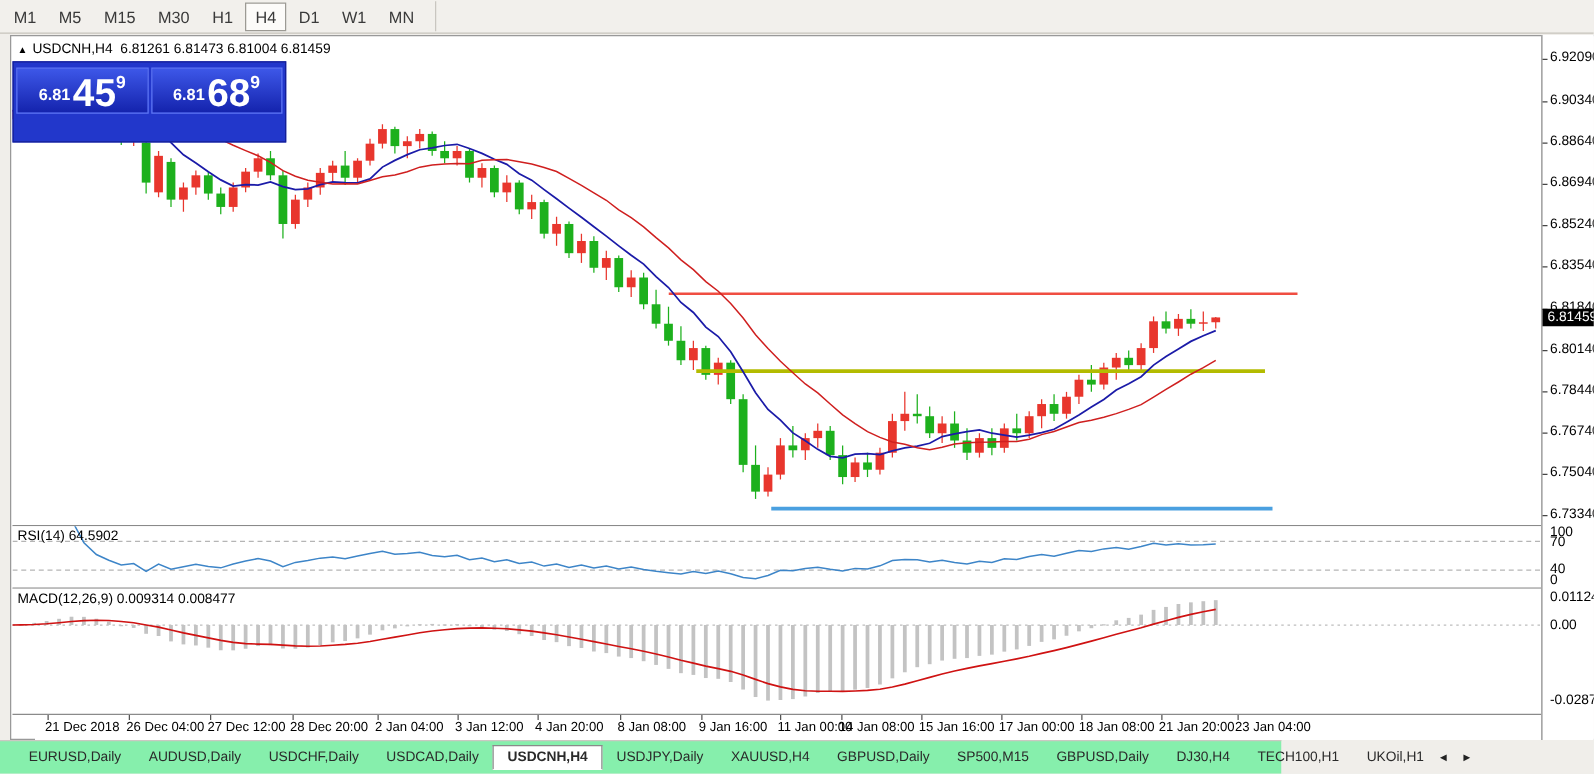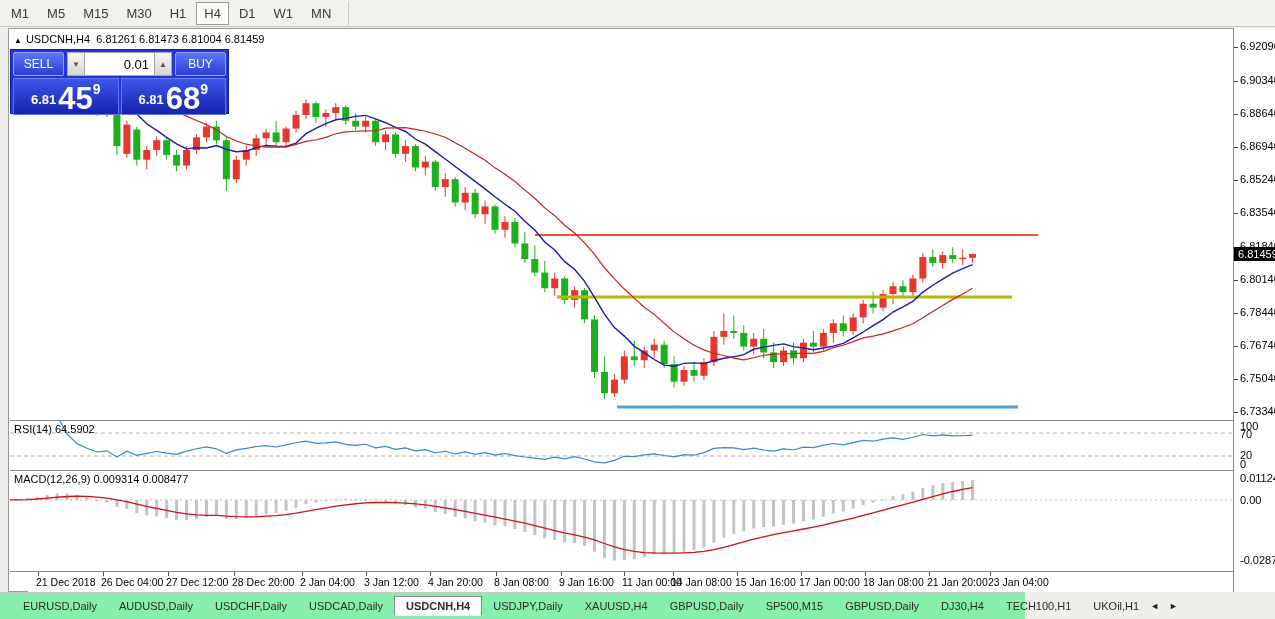--- a/index.html
+++ b/index.html
@@ -277,29 +277,20 @@
       <rect x="959.1" y="223.95013333333273" width="7" height="3.8543999999993446" fill="#e8362d"></rect>
       <line x1="525" y1="205.04799999999918" x2="1028" y2="205.04799999999918" stroke="#f04e42" stroke-width="2"></line>
       <line x1="547" y1="266.9519999999984" x2="1002" y2="266.9519999999984" stroke="#b3bb00" stroke-width="3"></line>
       <line x1="607" y1="376.9386666666664" x2="1008" y2="376.9386666666664" stroke="#4aa0e0" stroke-width="3"></line>
       <polyline points="-2.55,59.631999999999195 7.399999999999999,55.73866666666629 17.349999999999998,52.49422222222307 27.299999999999997,48.92533333333327 37.25,45.22666666666659 47.2,42.112000000001984 57.14999999999999,42.112000000000265 67.1,44.05866666666758 77.05,45.27533333333142 87,49.168666666667775 96.95,53.42699999999897 106.89999999999999,63.160333333333824 116.85,71.19033333333239 126.79999999999998,84.08700000000013 136.74999999999997,93.82033333333152 146.7,100.39033333333177 156.64999999999998,107.32533333333376 166.59999999999997,113.89533333333401 176.54999999999998,118.88366666666695 186.49999999999997,117.7886666666652 196.45,118.03199999999794 206.39999999999998,115.59866666666682 216.34999999999997,119.24866666666526 226.29999999999998,121.68199999999982 236.24999999999997,121.0736666666653 246.2,117.66699999999793 256.15,115.47699999999787 266.09999999999997,116.08533333333065 276.04999999999995,116.32866666666513 285.99999999999994,113.16533333333226 295.95,103.67533333333188 305.9,98.32199999999892 315.84999999999997,93.698666666666 325.79999999999995,89.8053333333331 335.74999999999994,88.34533333333131 345.7,86.398666666664 355.65,85.42533333333121 365.59999999999997,88.83199999999685 375.54999999999995,92.72533333333321 385.49999999999994,97.34866666666615 395.45,101.48533333333353 405.4,109.0286666666666 415.34999999999997,114.13866666666678 425.29999999999995,121.68199999999982 435.24999999999994,128.98199999999838 445.19999999999993,136.52533333333142 455.15,143.82533333333168 465.09999999999997,151.36866666666472 475.04999999999995,158.9119999999995 484.99999999999994,166.6986666666653 494.94999999999993,174.24200000000008 504.9,181.29866666666587 514.85,191.27533333333176 524.8,200.0353333333321 534.75,211.95866666666703 544.7,219.98866666666734 554.65,231.668666666666 564.6,239.21199999999908 574.55,251.3786666666668 584.5,267.43866666666565 594.45,284.2286666666663 604.4,297.61199999999957 614.35,306.1286666666654 624.3,316.3486666666658 634.25,322.6753333333333 644.2,329.4886666666663 654.15,335.085333333332 664.1,336.3019999999976 674.05,333.3819999999975 684,332.8953333333302 693.95,333.625333333332 703.9,330.70533333333185 713.85,328.27200000000073 723.8,326.8120000000007 733.75,324.6219999999989 743.7,319.2686666666659 753.65,317.0786666666641 763.6,315.3753333333313 773.55,313.9153333333312 783.5,316.59199999999856 793.45,318.0519999999986 803.4,319.75533333333146 813.35,318.0519999999986 823.3,316.1053333333313 833.25,313.42866666666396 843.1999999999999,307.832 853.15,301.99199999999973 863.1,295.6653333333323 873.05,289.582000000001 883,282.03866666666624 892.9499999999999,276.92866666666606 902.9,271.3319999999986 912.85,262.085333333331 922.8,255.271999999998 932.75,249.18866666666497 942.6999999999999,243.105333333332 952.65,238.57933333333392 962.6,234.54243333333375" fill="none" stroke="#1b1ba8" stroke-width="1.4"></polyline>
       <polyline points="-2.55,59.631999999999195 7.399999999999999,55.73866666666629 17.349999999999998,52.49422222222307 27.299999999999997,48.92533333333327 37.25,45.22666666666659 47.2,42.112000000001984 57.14999999999999,42.112000000000265 67.1,44.05866666666758 77.05,46.870518518518836 87,50.482666666668166 96.95,53.17260606060836 106.89999999999999,58.415333333333635 116.85,61.20430769230815 126.79999999999998,66.09771428571545 136.74999999999997,69.68977777777889 146.7,72.22450000000055 156.64999999999998,76.30033333333259 166.59999999999997,81.53200000000002 176.54999999999998,86.15533333333296 186.49999999999997,90.47450000000123 196.45,94.6111666666669 206.39999999999998,99.84283333333434 216.34999999999997,106.5345000000001 226.29999999999998,111.03616666666753 236.24999999999997,114.19950000000213 246.2,115.7811666666677 256.15,117.18033333333585 266.09999999999997,116.93700000000138 276.04999999999995,117.18033333333415 285.99999999999994,114.38200000000126 295.95,111.46200000000118 305.9,110.00199999999938 315.84999999999997,107.38616666666564 325.79999999999995,103.73616666666379 335.74999999999994,101.91116666666545 345.7,101.24199999999905 355.65,100.87699999999904 365.59999999999997,100.99866666666628 375.54999999999995,98.20033333333342 385.49999999999994,97.83533333333341 395.45,97.5919999999989 405.4,99.41699999999898 415.34999999999997,101.24199999999905 425.29999999999995,104.04033333333018 435.24999999999994,107.20366666666652 445.19999999999993,112.67866666666674 455.15,118.27533333333417 465.09999999999997,124.35866666666891 475.04999999999995,130.1986666666674 484.99999999999994,137.86366666666768 494.94999999999993,144.19033333333516 504.9,151.49033333333372 514.85,160.12866666666505 524.8,168.28033333333434 534.75,177.8919999999985 544.7,185.67866666666777 554.65,195.29033333333538 564.6,202.9553333333322 574.55,212.8103333333343 584.5,224.36866666666577 594.45,237.75199999999734 604.4,248.82366666666496 614.35,259.04366666666533 624.3,268.16866666666397 634.25,277.17199999999883 644.2,284.35033333333183 654.15,293.2319999999994 664.1,301.8703333333325 674.05,308.8053333333345 684,315.25366666666747 693.95,319.87700000000217 703.9,323.52700000000056 713.85,325.47366666666613 723.8,328.1503333333318 733.75,329.8536666666646 743.7,327.78533333333 753.65,325.23033333333166 763.6,324.13533333333163 773.55,323.7703333333333 783.5,323.6486666666678 793.45,323.16200000000055 803.4,323.2836666666678 813.35,321.33699999999874 823.3,317.68700000000035 833.25,315.25366666666577 843.1999999999999,311.6036666666656 853.15,307.95366666666547 863.1,306.1286666666654 873.05,303.8169999999981 883,300.896999999998 892.9499999999999,297.4903333333306 902.9,293.71866666666494 912.85,287.75699999999574 922.8,281.55199999999724 932.75,275.5903333333315 942.6999999999999,269.38533333333123 952.65,264.08066666666485 962.6,258.29054999999823" fill="none" stroke="#cf1f1f" stroke-width="1.2"></polyline>
     </svg>
   </div>
 
 <div class="trade-panel">
-  <div class="tp-row1">
-    <div class="tp-btn">SELL</div>
-    <div class="vol-group">
-      <div class="vol-btn">▼</div>
-      <div class="vol-field">0.01</div>
-      <div class="vol-btn">▲</div>
-    </div>
-    <div class="tp-btn">BUY</div>
-  </div>
   <div class="tp-row2">
     <div class="quote-box">
       <span class="qsmall">6.81</span>
       <span class="qbig">45</span>
       <span class="qsup">9</span>
     </div>
     <div class="quote-box">
       <span class="qsmall">6.81</span>
       <span class="qbig">68</span>
       <span class="qsup">9</span>
@@ -480,21 +471,21 @@
     <div class="pa-tick" style="top:284.7199999999997px"></div>
        <div class="pa-label" style="top:277.7199999999997px">6.78440</div>
     <div class="pa-tick" style="top:317.81333333333197px"></div>
        <div class="pa-label" style="top:310.81333333333197px">6.76740</div>
     <div class="pa-tick" style="top:350.906666666666px"></div>
        <div class="pa-label" style="top:343.906666666666px">6.75040</div>
     <div class="pa-tick" style="top:384px"></div>
        <div class="pa-label" style="top:377px">6.73340</div>
     <div class="pa-label" style="top:392px">100</div>
     <div class="pa-label" style="top:400px">70</div>
-    <div class="pa-label" style="top:421px">20</div>
+    <div class="pa-label" style="top:421px">40</div>
     <div class="pa-label" style="top:430px">0</div>
     <div class="pa-label" style="top:444px">0.011242</div>
     <div class="pa-label" style="top:466px">0.00</div>
     <div class="pa-label" style="top:526px">-0.028797</div>
     <div class="price-badge" style="top:218.95013333333273px">6.81459</div>
   </div>
 
 <div class="tab-bar" id="tab-bar">
     <div class="tab">EURUSD,Daily</div>
     <div class="tab-sep"></div>

